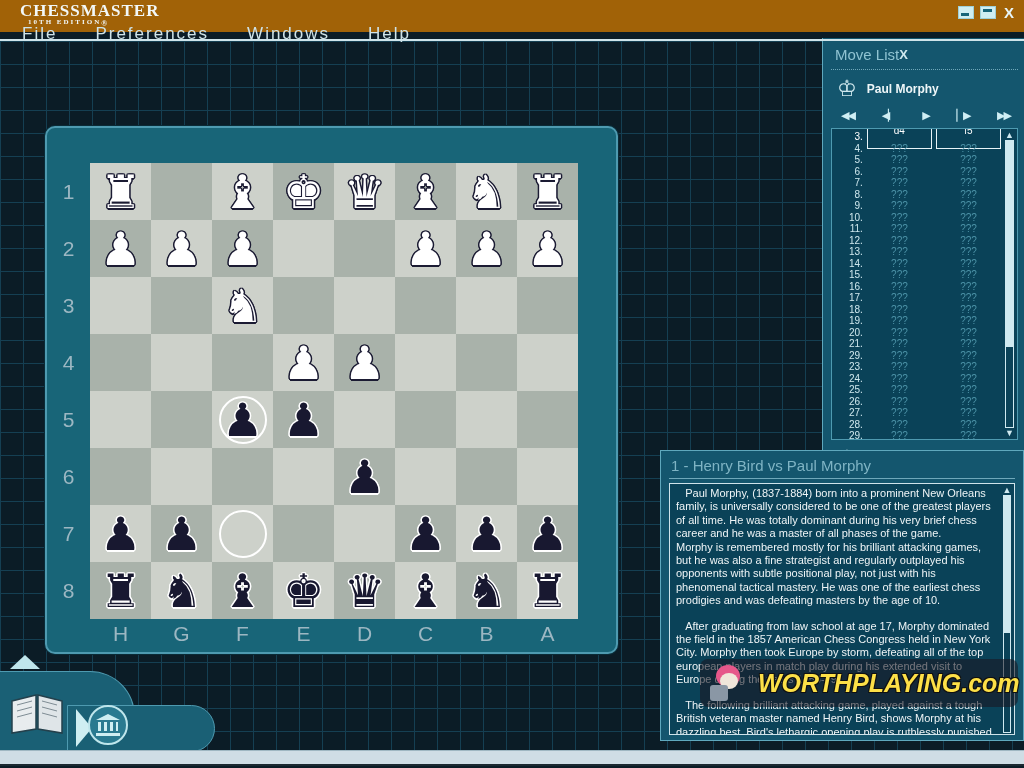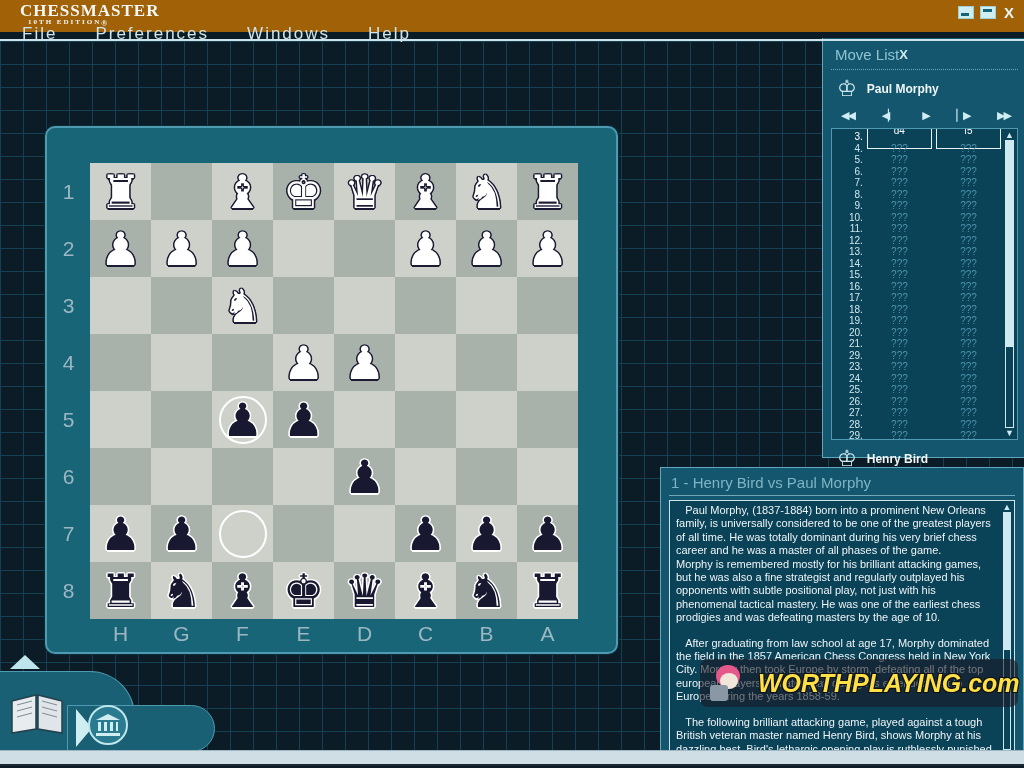--- a/index.html
+++ b/index.html
@@ -84,21 +84,21 @@
   .ml-w, .ml-b { width:72px; text-align:center; color:#4d93a8; margin-left:4px; }
   .ml-row.current .ml-w, .ml-row.current .ml-b { color:#ffffff; border:1px solid #e8f4f8; height:25px; line-height:11px; }
   .ml-row.current .ml-num { color:#ffffff; }
   .ml-scroll { position:absolute; right:1px; top:1px; width:13px; height:calc(100% - 2px);
     display:flex; flex-direction:column; align-items:center; background:#0a4258; }
   .ml-scroll .arrow { color:#cfe9f0; font-size:9px; line-height:10px; cursor:pointer; }
   .ml-scroll .track { flex:1; width:9px; border:1px solid #cfe9f0; display:flex; flex-direction:column; }
   .ml-scroll .thumb { background:#cfe9f0; width:100%; }
   
   .gameinfo {
-    position:absolute; left:660px; top:426px; width:364px; height:291px;
+    position:absolute; left:660px; top:409px; width:364px; height:291px;
     background:#14566e; border:1px solid #5fa8bd; padding:4px 8px;
   }
   .gi-title { color:#7fb4c4; font-size:15px; padding:2px 2px 4px 2px; border-bottom:1px solid #6fa8ba; }
   .gi-box { margin-top:4px; background:#0a4258; border:1px solid #cfe3ea; height:252px;
     position:relative; padding:3px 16px 3px 6px; overflow:hidden; }
   .gi-para { color:#eef4f6; font-size:11px; line-height:1.22; white-space:pre-wrap; margin-bottom:12px; }
   .gi-scroll { position:absolute; right:1px; top:1px; width:12px; height:calc(100% - 2px);
     display:flex; flex-direction:column; align-items:center; }
   .gi-scroll .arrow { color:#cfe9f0; font-size:9px; line-height:10px; cursor:pointer; }
   .gi-scroll .track { flex:1; width:8px; border:1px solid #cfe9f0; display:flex; flex-direction:column; }

